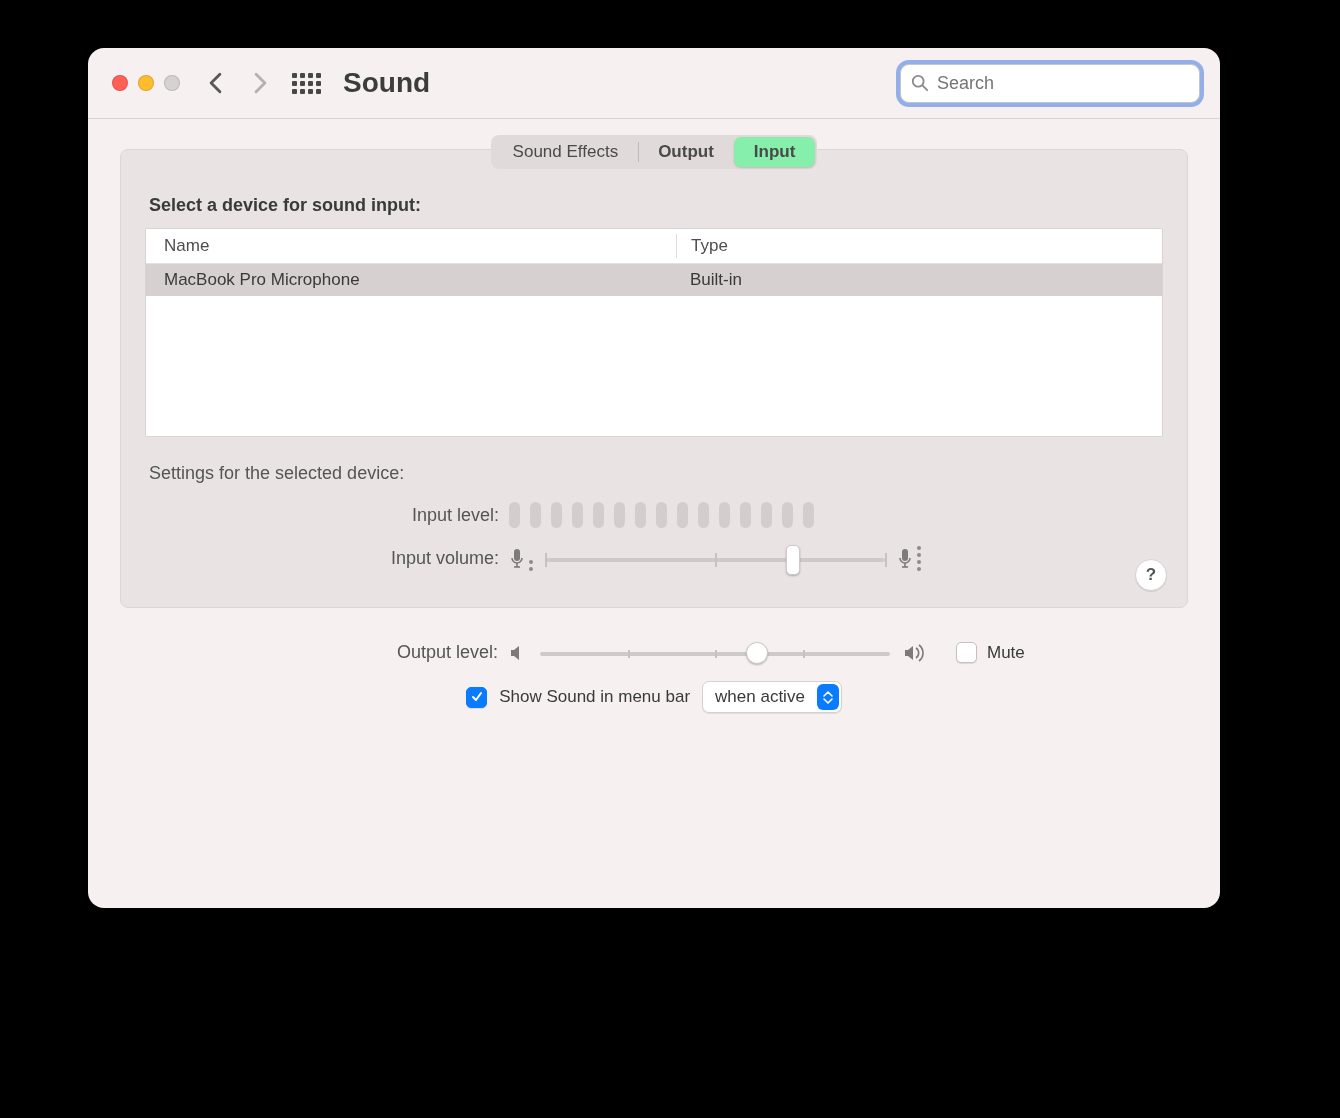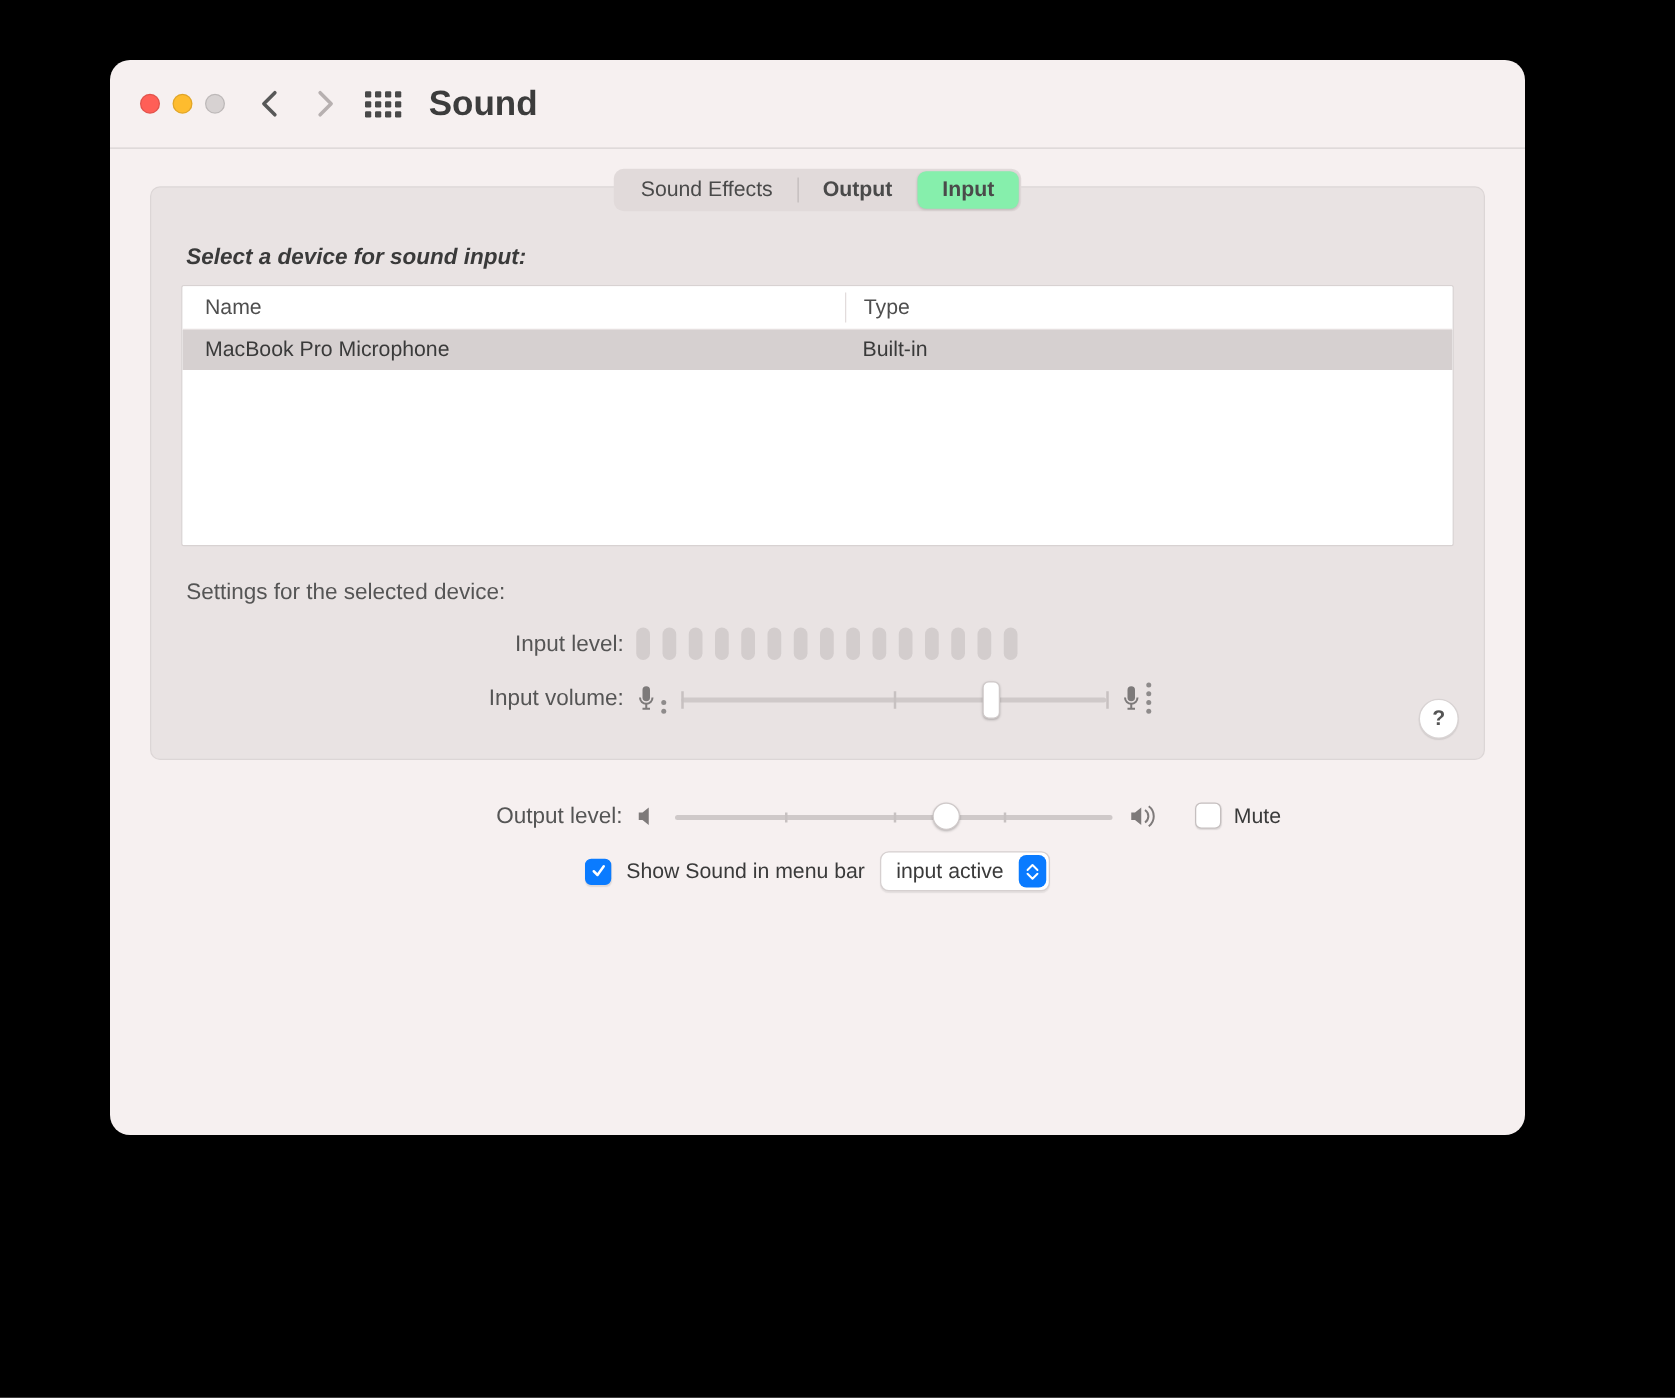--- a/index.html
+++ b/index.html
@@ -140,21 +140,20 @@
     background: #86efac;
     box-shadow: 0 1px 2px rgba(0,0,0,0.15);
   }
   .tab.active + .tab::before,
   .tab.active::before { display:none; }
   .section-title {
     font-weight: 700;
     font-size: 18px;
     color: #3a3a3a;
     margin: 26px 0 12px 28px;
-    font-style: italic;
   }
   .table {
     margin: 0 24px;
     background: #fff;
     border: 1px solid #d8d2d2;
     border-radius: 2px;
     overflow: hidden;
   }
   .thead {
     display: flex;
@@ -398,20 +397,27 @@
         <span></span>
         <span></span>
         <span></span>
       <span></span>
         <span></span>
         <span></span>
         <span></span>
     </div>
     <div class="title">Sound</div>
     <div class="spacer"></div>
+    <div class="search">
+      <svg width="18" height="18" viewBox="0 0 20 20">
+        <circle cx="8" cy="8" r="6" fill="none" stroke="#8a8a8a" stroke-width="2"></circle>
+        <line x1="13" y1="13" x2="18" y2="18" stroke="#8a8a8a" stroke-width="2" stroke-linecap="round"></line>
+      </svg>
+      <input type="text" placeholder="Search" style="">
+    </div>
   </div>
 
   <div class="panel">
     <div class="tabs-wrap">
       <div class="tabs">
         <div class="tab">Sound Effects</div>
         <div class="tab">Output</div>
         <div class="tab active">Input</div>
       </div>
     </div>
@@ -530,21 +536,21 @@
     </div>
 
     <div class="menubar-row">
       <div class="checkbox checked">
         <svg width="12" height="12" viewBox="0 0 12 12">
             <path d="M2 6l3 3 5-7" fill="none" stroke="#fff" stroke-width="2" stroke-linecap="round" stroke-linejoin="round"></path>
           </svg>
       </div>
       <span>Show Sound in menu bar</span>
       <div class="popup">
-        <span>input active</span>
+        <span>when active</span>
         <div class="arrows">
           <svg width="10" height="6" viewBox="0 0 10 6">
               <path d="M1 5l4-4 4 4" fill="none" stroke="#fff" stroke-width="1.6" stroke-linecap="round" stroke-linejoin="round"></path>
             </svg>
           <svg width="10" height="6" viewBox="0 0 10 6">
               <path d="M1 1l4 4 4-4" fill="none" stroke="#fff" stroke-width="1.6" stroke-linecap="round" stroke-linejoin="round"></path>
             </svg>
         </div>
       </div>
     </div>

